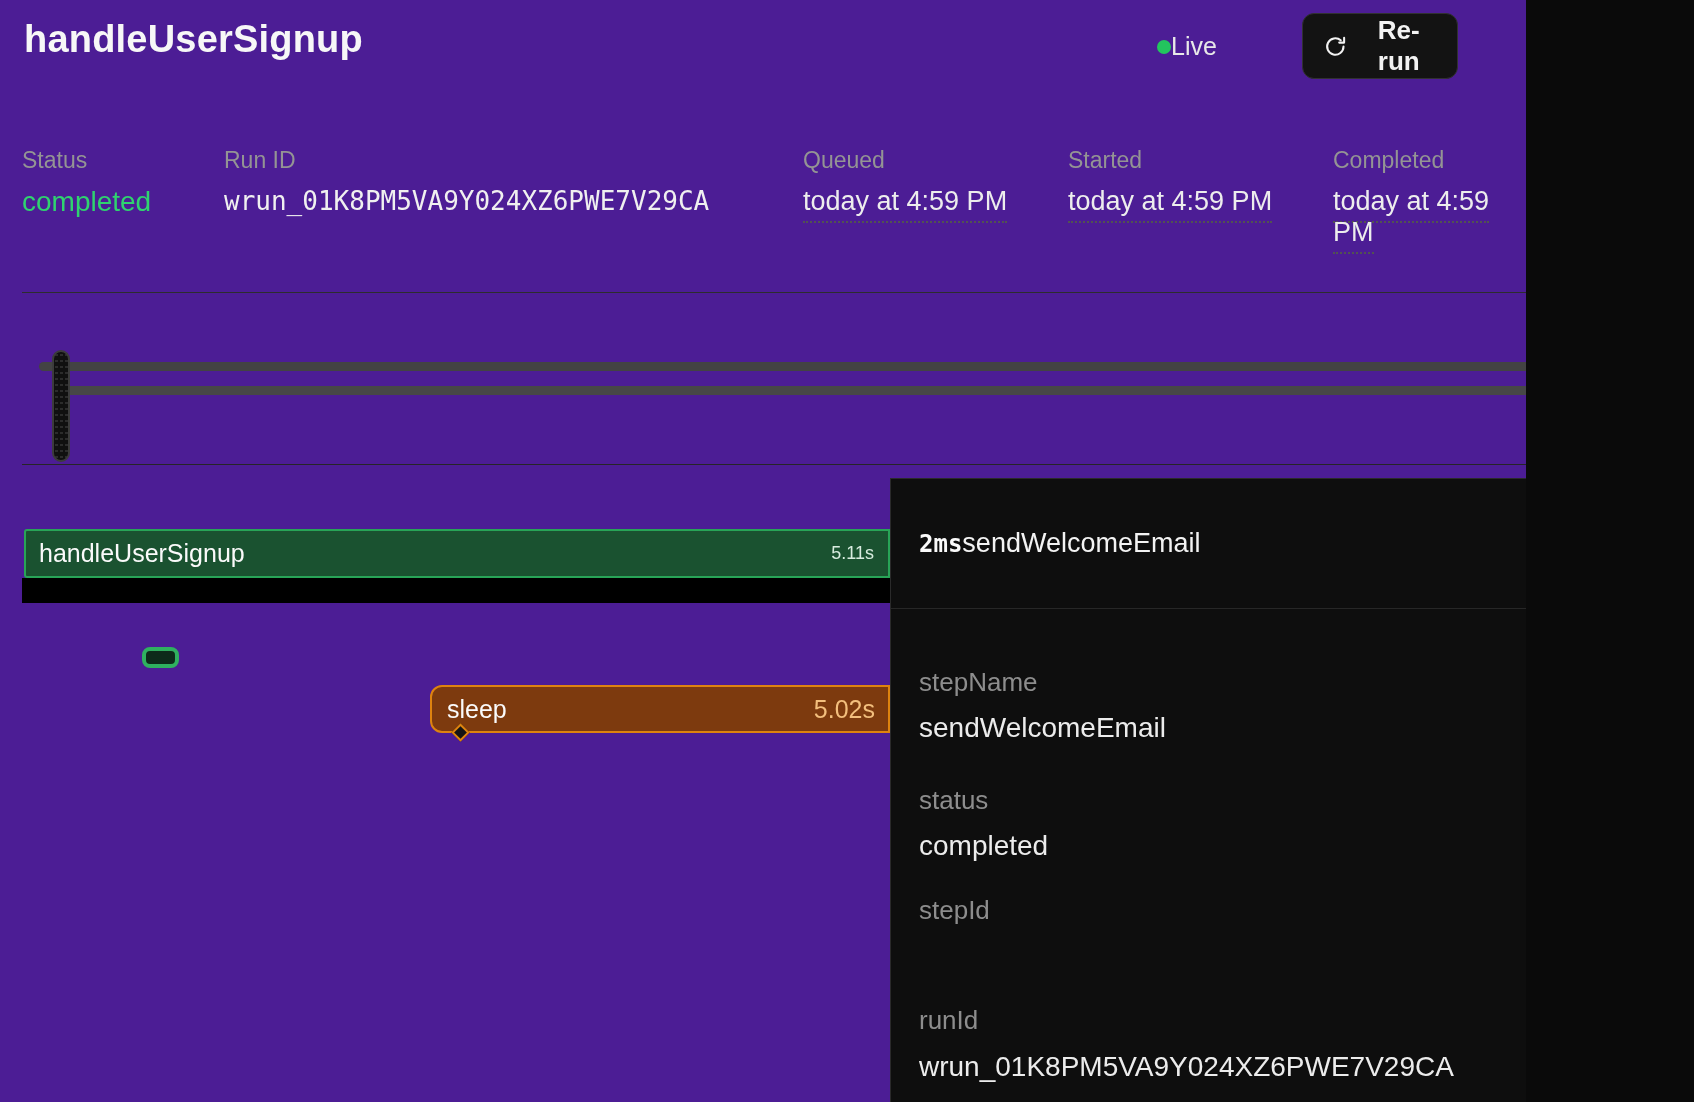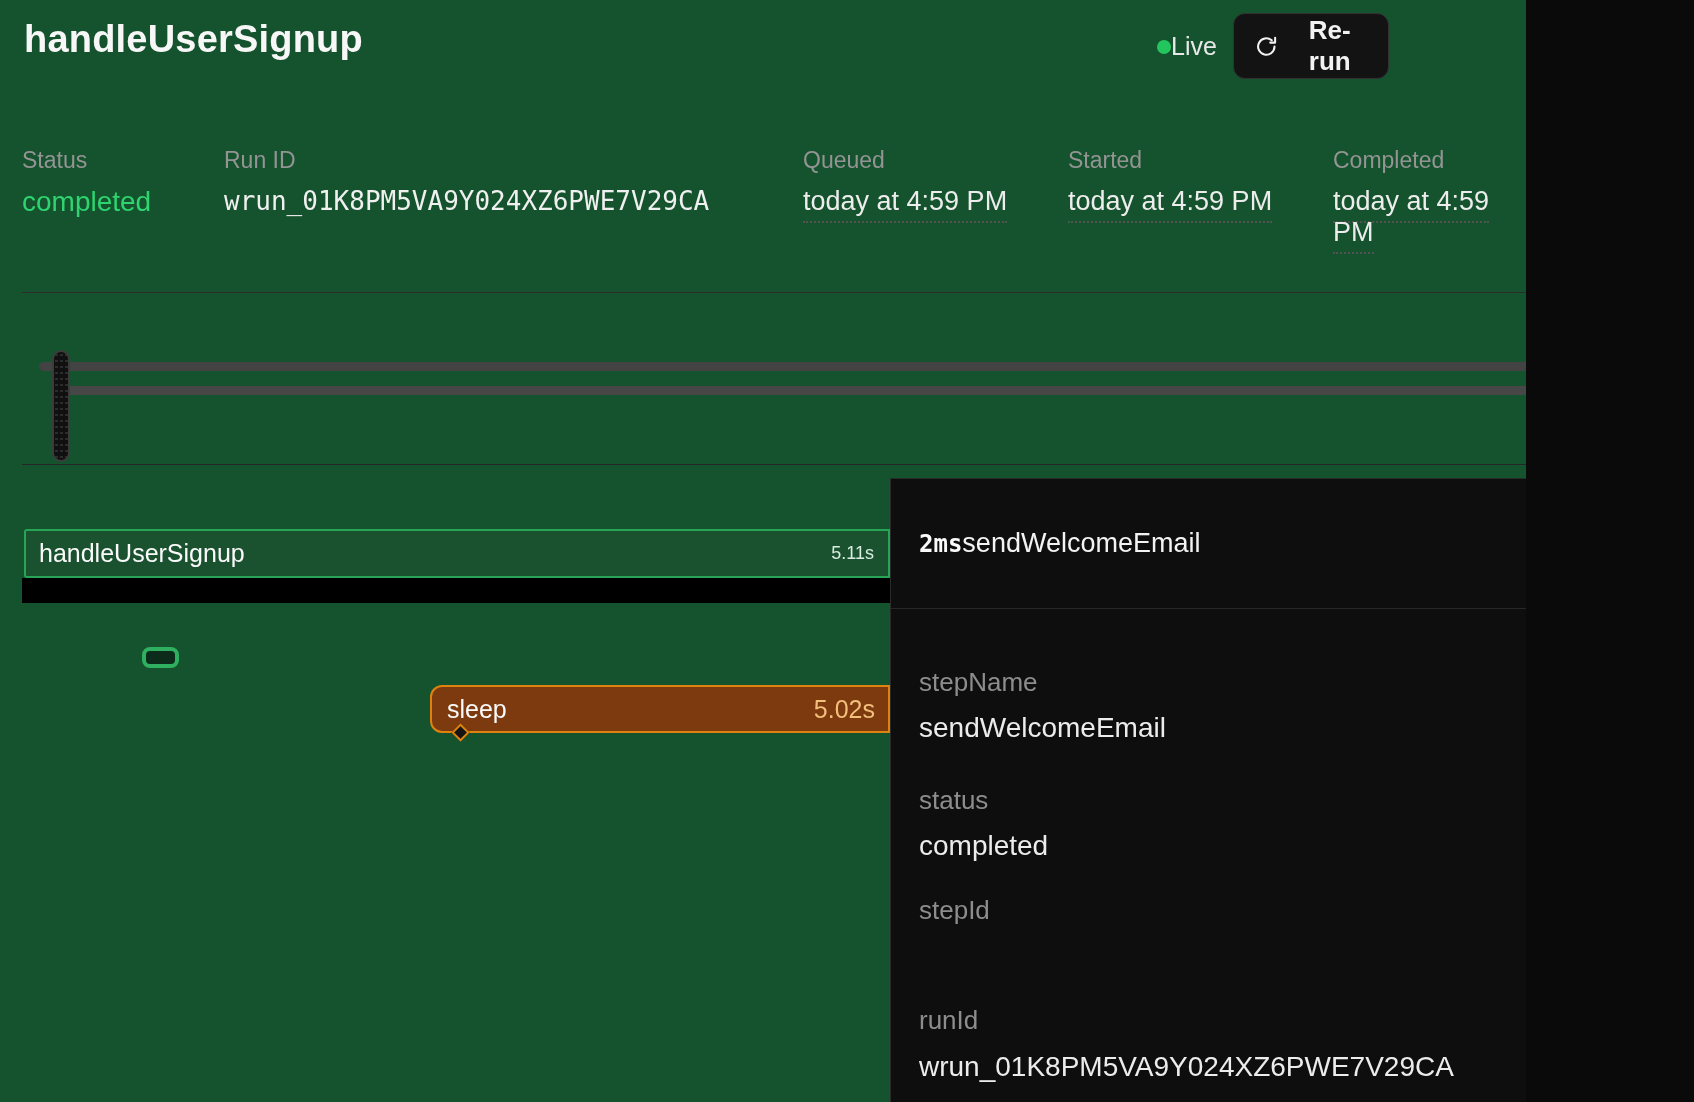--- a/index.html
+++ b/index.html
@@ -1,27 +1,27 @@
 <!DOCTYPE html>
 <html><head>
 <meta charset="utf-8">
 <style>
   html,body{margin:0;padding:0;background:#0a0a0a;}
-  .app{position:relative;width:1526px;height:1102px;background:#14532d;overflow:hidden;
+  .app{position:relative;width:1526px;height:1102px;background:#4c1d95;overflow:hidden;
        font-family:"Liberation Sans",sans-serif;color:#ededed;}
 
   
   .page-title{position:absolute;left:24px;top:18px;font-size:38px;font-weight:700;color:#f7f7f7;letter-spacing:.2px;}
   .live-wrap{position:absolute;left:1157px;top:32px;display:flex;align-items:center;}
   .live-dot{width:14px;height:14px;border-radius:50%;background:#23c55e;}
   .live-label{font-size:25px;color:#e8e8e8;}
   .btn{position:absolute;top:13px;height:66px;box-sizing:border-box;border-radius:12px;
        border:1px solid #313131;background:#131313;display:flex;align-items:center;justify-content:center;
        gap:13px;cursor:pointer;padding:0 20px;}
-  .btn-rerun{left:1233px;width:156px;}
+  .btn-rerun{left:1302px;width:156px;}
   .btn-rerun span{font-size:26px;font-weight:600;color:#f2f2f2;}
   .btn-cancel{left:1403px;width:156px;}
   .btn-cancel span{font-size:26px;color:#8d8d8d;}
   .btn svg{display:block;}
 
   
   .meta-label{position:absolute;top:147px;font-size:23px;color:#949494;}
   .meta-value{position:absolute;top:186px;font-size:27px;color:#ededed;}
   .ml-0{left:22px}.ml-1{left:224px}.ml-2{left:803px}.ml-3{left:1068px}.ml-4{left:1333px}
   .mv-0{left:22px;color:#2fd36f;font-size:28px;}

